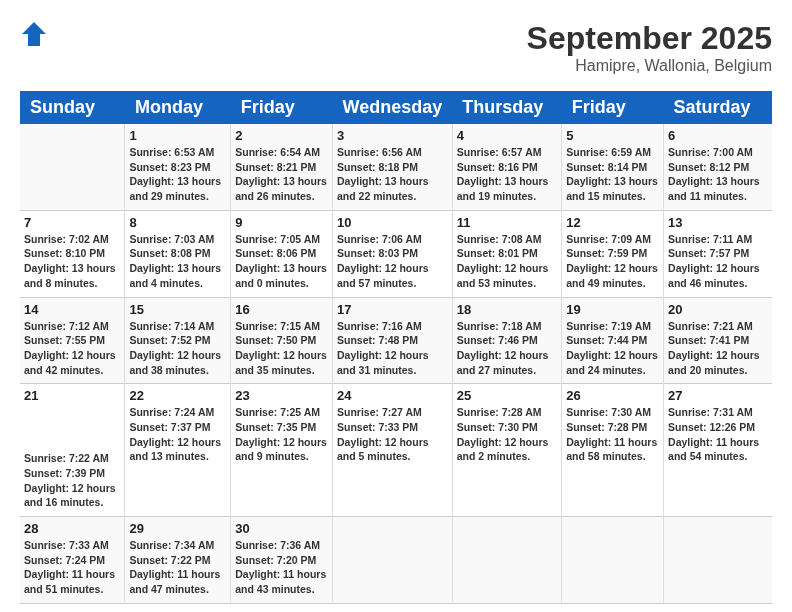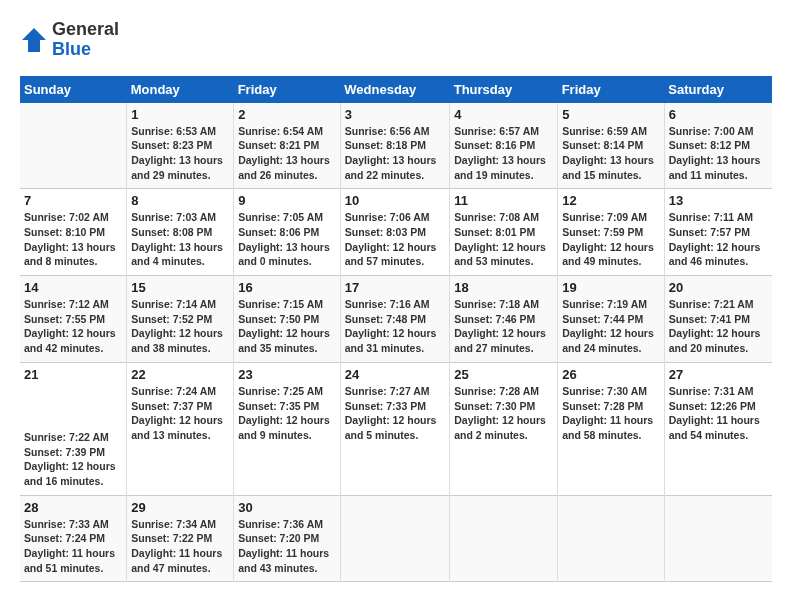--- a/index.html
+++ b/index.html
@@ -46,23 +46,23 @@
       color: #555;
     }
     table {
       width: 100%;
       border-collapse: collapse;
       font-size: 11px;
     }
     thead th {
       background-color: #1565c0;
       color: #fff;
-      padding: 6px 4px;
+      padding: 6px 10px;
       text-align: left;
-      font-size: 13px;
+      font-size: 18px;
       font-weight: bold;
     }
     tbody tr {
       border-bottom: 1px solid #ccc;
     }
     tbody td {
       vertical-align: top;
       padding: 4px 4px 6px 4px;
       border-right: 1px solid #ddd;
       width: 113px;
@@ -92,24 +92,24 @@
     }
   </style>
 </head>
 <body>
 
 <div class="header">
   <div class="logo">
     <svg class="logo-icon" viewBox="0 0 28 28">
       <polygon points="14,2 26,14 20,14 20,26 8,26 8,14 2,14" fill="#1565c0"></polygon>
     </svg>
-    <div class="logo-text">
-      <span class="logo-general">General</span><br>
-      <span class="logo-blue">Blue</span>
-    </div>
+  </div>
+  <div class="title-block">
+    <h1>September 2025</h1>
+    <h2>Hamipre, Wallonia, Belgium</h2>
   </div>
 </div>
 
 <table>
   <thead>
     <tr>
     <th>Sunday</th>
         <th>Monday</th>
         <th>Friday</th>
         <th>Wednesday</th>

